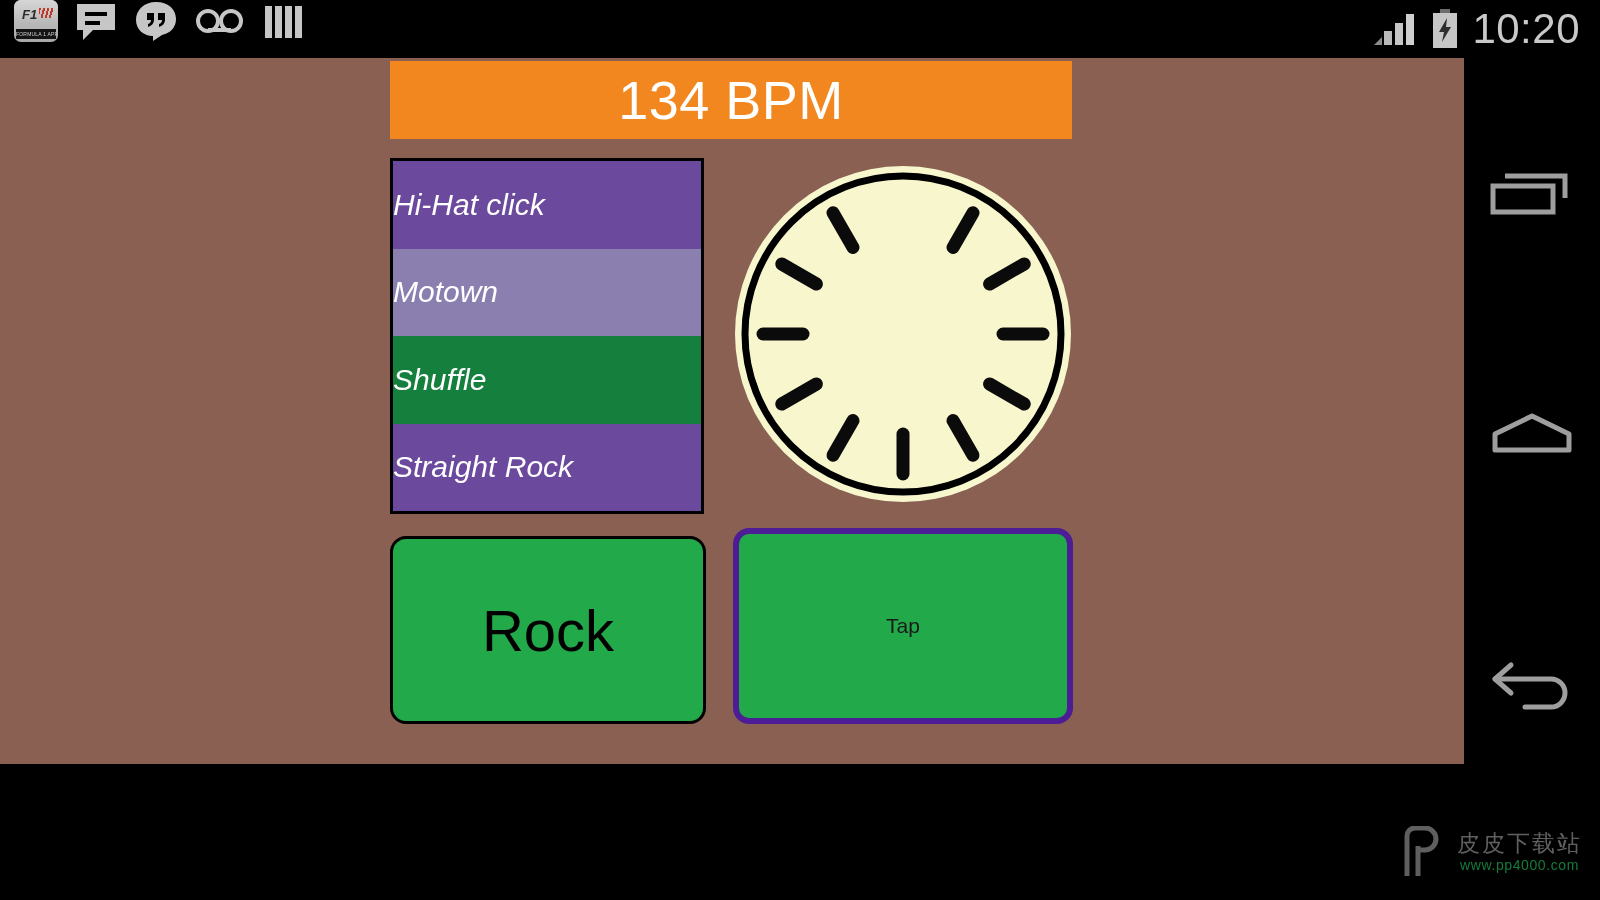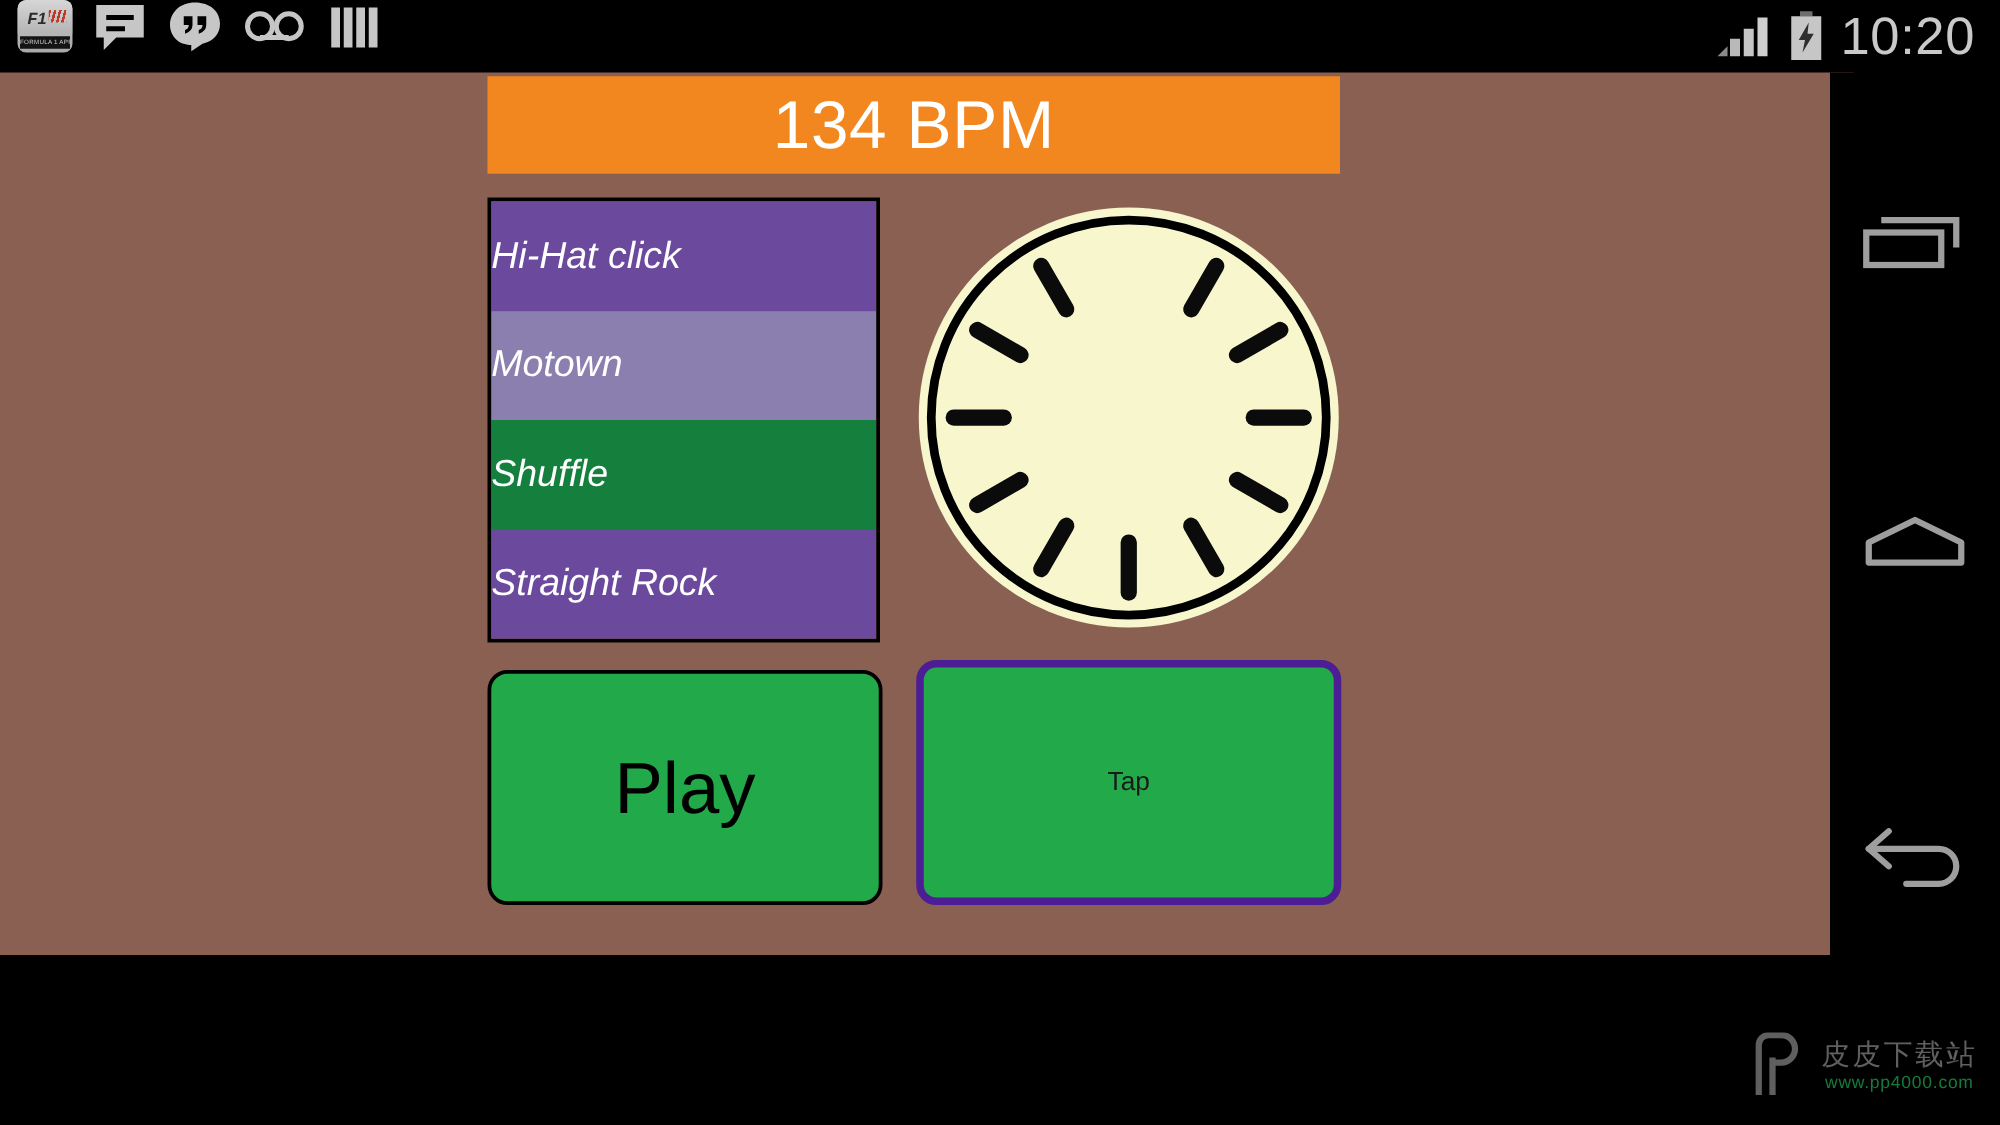--- a/index.html
+++ b/index.html
@@ -326,21 +326,21 @@
             <line x1="120.00" y1="262.60" x2="100.00" y2="297.24"></line>
             <line x1="83.40" y1="226.00" x2="48.76" y2="246.00"></line>
             <line x1="70.00" y1="176.00" x2="30.00" y2="176.00"></line>
             <line x1="83.40" y1="126.00" x2="48.76" y2="106.00"></line>
             <line x1="120.00" y1="89.40" x2="100.00" y2="54.76"></line>
           </g>
       </svg>
     </div>
 
     <div id="play-button" style="background: rgb(34, 169, 74); color: rgb(0, 0, 0);">
-      <span>Play</span>
+      <span>Rock</span>
     </div>
 
     <div id="tap-button" style="background: rgb(34, 169, 74); color: rgb(26, 26, 26);">
       <span>Tap</span>
     </div>
   </div>
 
   <div id="nav-bar">
 
     <div class="nav-btn" id="nav-recents">

